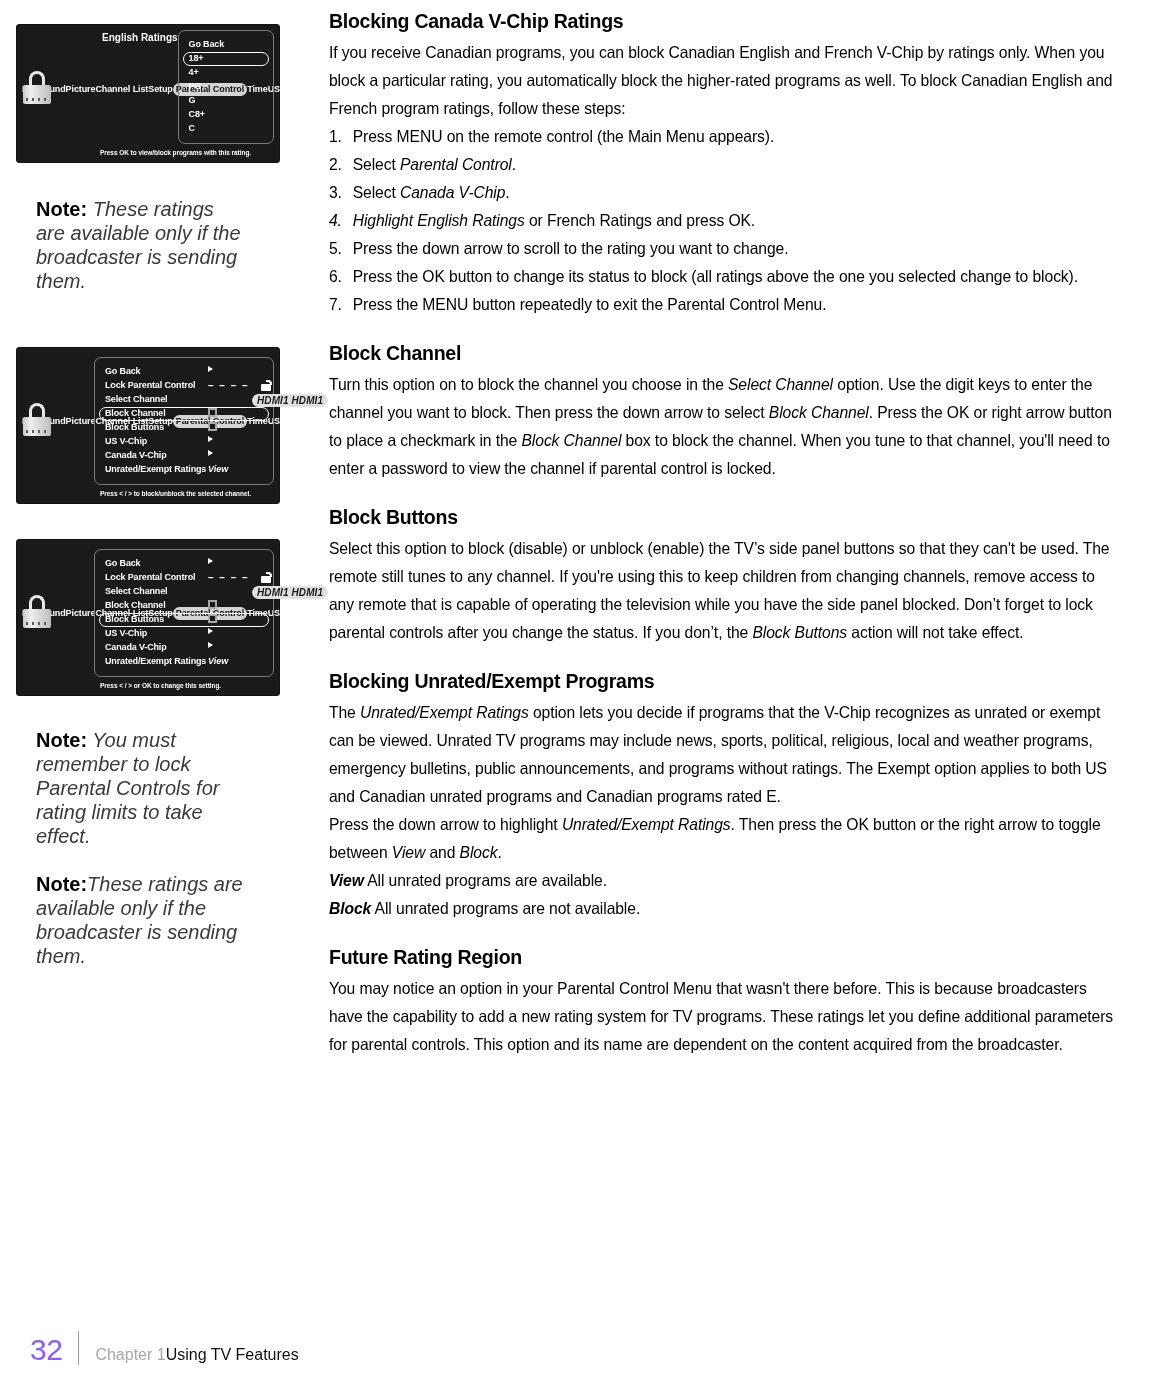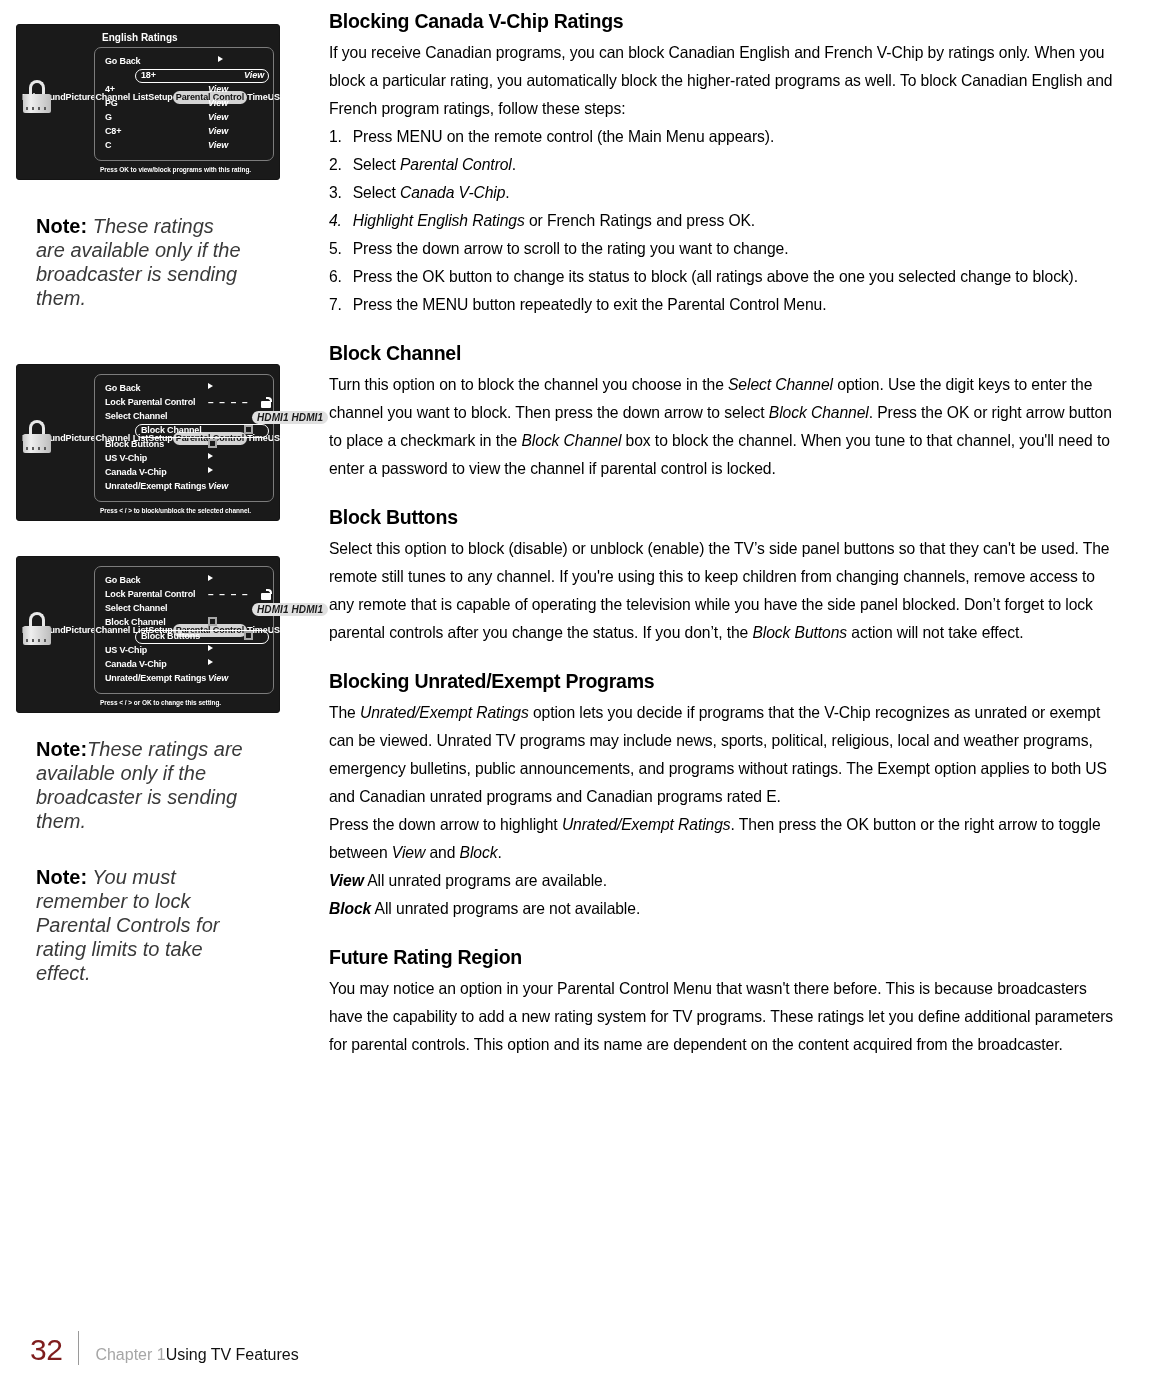--- a/index.html
+++ b/index.html
@@ -98,21 +98,21 @@
     background: #d4d4d4;
     color: #111111;
     border-radius: 7px;
     padding: 0 3px;
   }
 
   
   .osd-main {
     flex: 1 1 auto;
     display: flex;
-    flex-direction: column;
+    flex-direction: row;
     padding-left: 2px;
   }
   .osd-title {
     color: #ffffff;
     font-size: 10px;
     font-weight: bold;
     margin: 2px 0 4px 8px;
   }
   .osd-listbox {
     border: 1px solid #7c7c7c;
@@ -125,21 +125,20 @@
     align-items: flex-start;
     height: 14px;
     padding: 0 3px 0 5px;
     position: relative;
     border: 1px solid transparent;
     border-radius: 7px;
     box-sizing: border-box;
   }
   .osd-row.highlight {
     border-color: #ffffff;
-    margin-left: 36px;
   }
   .osd-row .r-label {
     color: #ffffff;
     font-size: 9px;
     font-weight: bold;
     letter-spacing: -0.15px;
     white-space: nowrap;
     flex: 0 0 auto;
   }
   .osd-row .r-value {
@@ -286,21 +285,21 @@
   
   #footer {
     position: absolute;
     left: 30px;
     bottom: 22px;
     display: flex;
     align-items: baseline;
   }
   #footer .pg {
     font-size: 30px;
-    color: #7f1d1d;
+    color: #8b5cf6;
     letter-spacing: -0.5px;
   }
   #footer .vbar {
     width: 1px;
     height: 34px;
     background: #9a9a9a;
     margin: 0 16px;
     position: relative;
     top: 5px;
   }
@@ -519,26 +518,26 @@
           <div class="osd-row">
             <span class="r-label">Unrated/Exempt Ratings</span>
             <span class="r-value">View</span>
           </div>
         </div>
       </div>
     </div>
     <div class="osd-hint">Press &lt; / &gt;  or OK to change this setting.</div>
   </div>
 
+  <div class="note" style="margin-top:32px;">
+    <b>Note:</b><span> You must remember to lock Parental Controls for rating limits to take effect.</span>
+  </div>
+
   <div class="note" style="margin-top:24px;">
     <b>Note:</b><span>These ratings are available only if the broadcaster is sending them.</span>
-  </div>
-
-  <div class="note" style="margin-top:32px;">
-    <b>Note:</b><span> You must remember to lock Parental Controls for rating limits to take effect.</span>
   </div>
 
 </div>
 
 <div id="right-column">
 
   <h2 class="sec-head">Blocking Canada V-Chip Ratings</h2>
   <p class="body">If you receive Canadian programs, you can block Canadian English and French V-Chip by ratings only. When you block a particular rating, you automatically block the higher-rated programs as well. To block Canadian English and French program ratings, follow these steps:</p>
   <ol class="steps">
     <li><span>Press MENU on the remote control (the Main Menu appears).</span></li>

